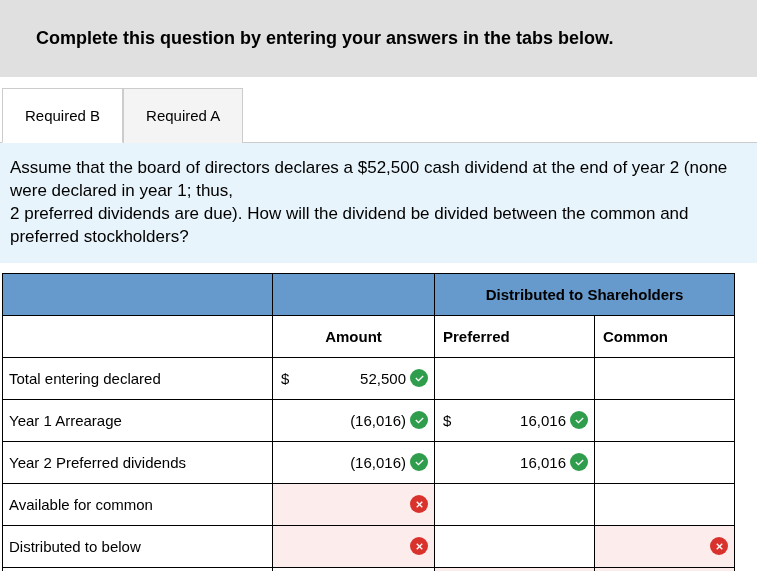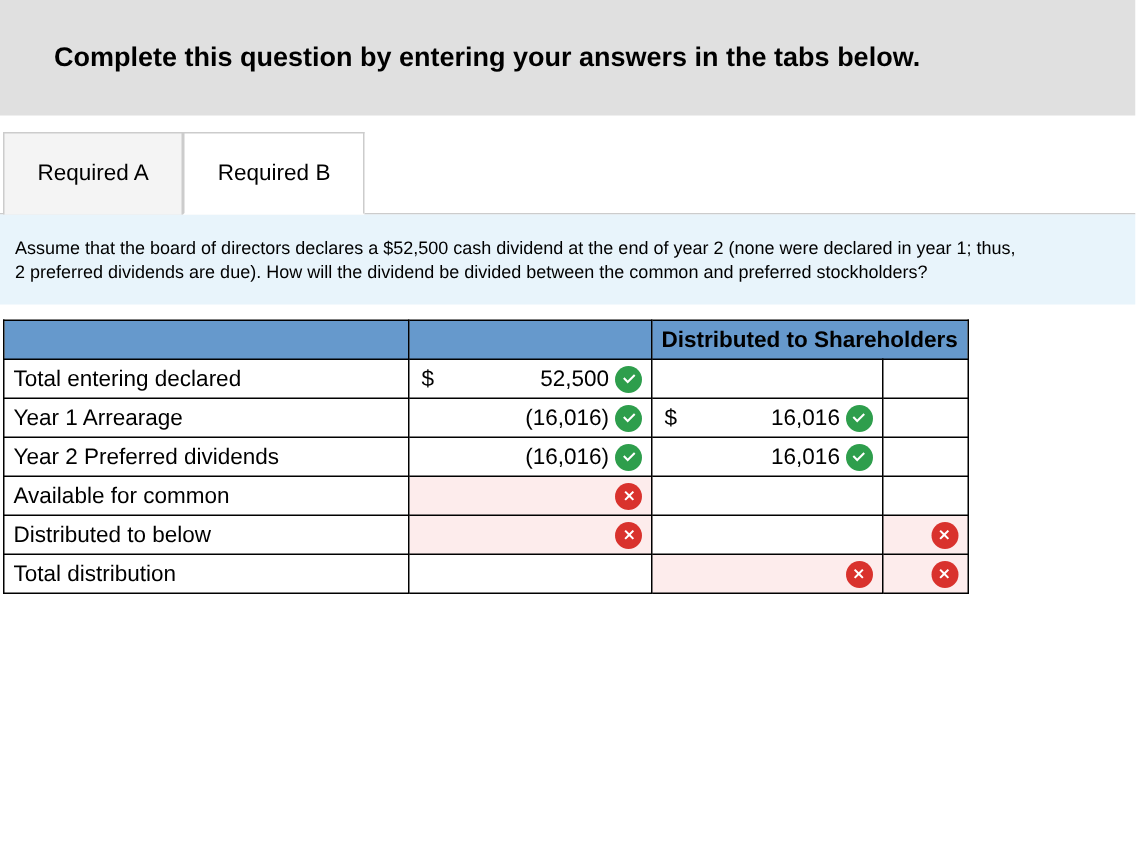--- a/index.html
+++ b/index.html
@@ -37,35 +37,35 @@
     top: 1px;
     cursor: pointer;
   }
   .tab.active {
     background: #fff;
     border-bottom: 1px solid #fff;
   }
   .question-banner {
     background: #e8f4fb;
     padding: 14px 10px 14px 10px;
-    font-size: 12px;
+    font-size: 17px;
     line-height: 1.35;
     white-space: pre-line;
     overflow: hidden;
     margin-top: 0;
     margin-bottom: 10px;
   }
   table.answer {
     border-collapse: collapse;
     margin-left: 2px;
   }
   table.answer th, table.answer td {
     border: 1px solid #000;
     padding: 3px 6px;
-    height: 26px;
+    height: 42px;
   }
   table.answer th {
     font-weight: bold;
     text-align: center;
   }
   .hdr-blue {
     background: #6699cc;
   }
   .col-label { width: 270px; text-align: left; font-weight: normal; }
   .col-amt   { width: 162px; }
@@ -103,34 +103,40 @@
   .subhdr th { background: #fff; }
 </style>
 </head>
 <body>
 
 <div class="container">
 
   <div class="instr-banner">Complete this question by entering your answers in the tabs below.</div>
 
   <div class="tabs">
+    <div class="tab active">Required B</div>
     <div class="tab">Required A</div>
-    <div class="tab active">Required B</div>
   </div>
 
   <div class="question-banner">Assume that the board of directors declares a $52,500 cash dividend at the end of year 2 (none were declared in year 1; thus,
 2 preferred dividends are due). How will the dividend be divided between the common and preferred stockholders?</div>
 
   <table class="answer">
     <thead>
       <tr>
         <th class="hdr-blue col-label"></th>
         <th class="hdr-blue col-amt"></th>
         <th class="hdr-blue" colspan="2">Distributed to Shareholders</th>
       </tr>
+      <tr class="subhdr">
+        <th class="hdr-blue col-label"></th>
+        <th class="col-amt">Amount</th>
+        <th class="col-pref" style="text-align:left;padding-left:8px;">Preferred</th>
+        <th class="col-comm" style="text-align:left;padding-left:8px;">Common</th>
+      </tr>
     </thead>
     <tbody id="tbody">
         <tr>
           <td class="left-label">Total entering declared</td>
           <td class="">
             <div class="cell">
               <span class="dollar">$</span>
               <span class="val">52,500</span>
               <span class="mark correct">
                 <svg viewBox="0 0 16 16">

